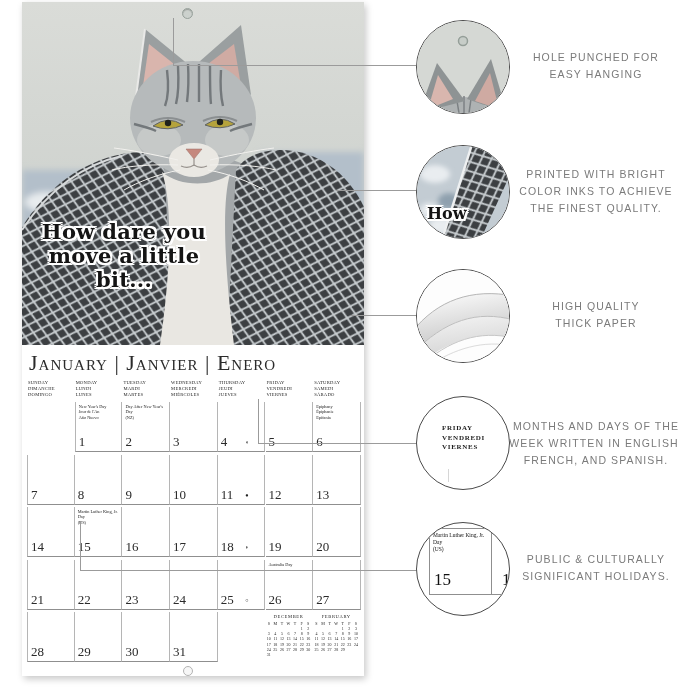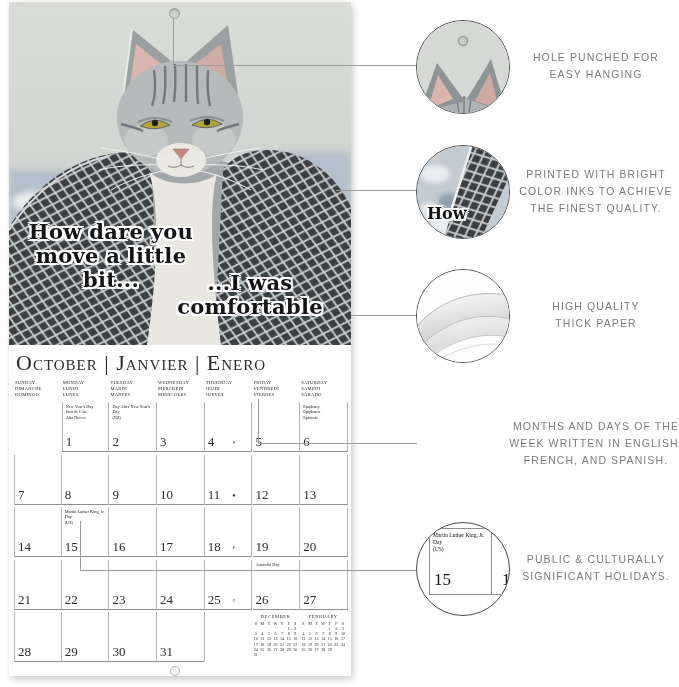--- a/index.html
+++ b/index.html
@@ -1,19 +1,19 @@
 <!DOCTYPE html>
 <html><head>
 <meta charset="utf-8">
 <style>
   html,body{margin:0;padding:0;background:#fff;}
   .stage{position:relative;width:679px;height:687px;background:#fff;overflow:hidden;
          font-family:"Liberation Sans",sans-serif;}
   
-  .page{position:absolute;left:9px;top:2px;width:342px;height:674px;background:#fff;
+  .page{position:absolute;left:22px;top:2px;width:342px;height:674px;background:#fff;
         box-shadow:2px 3px 7px rgba(0,0,0,.22);}
   .photo{position:absolute;left:0;top:0;width:342px;height:343px;overflow:hidden;
          box-shadow:inset -7px 0 9px -5px rgba(0,0,0,.28);}
   .photo svg{display:block;}
   .meme{position:absolute;text-align:center;font-family:"DejaVu Serif",serif;font-weight:700;
         color:#141414;font-size:21px;line-height:24px;letter-spacing:.3px;white-space:pre-line;
         text-shadow:-2px -2px 0 #fff,2px -2px 0 #fff,-2px 2px 0 #fff,2px 2px 0 #fff,
                     -2px 0 0 #fff,2px 0 0 #fff,0 -2px 0 #fff,0 2px 0 #fff;}
   .m1{left:2px;top:218px;width:200px;}
   .m2{left:141px;top:269px;width:200px;}
@@ -149,26 +149,24 @@
           <path d="M156,158 C130,152 108,148 92,146"></path>
           <path d="M156,163 C130,162 106,164 90,168"></path>
           <path d="M158,168 C136,172 116,180 102,188"></path>
           <path d="M188,158 C214,152 236,148 252,146"></path>
           <path d="M188,163 C214,162 238,164 254,168"></path>
           <path d="M186,168 C208,172 228,180 242,188"></path>
         </g>
       </svg>
       <div class="meme m1">How dare you
 move a little bit...</div>
-      <div class="meme m2">...I was
-comfortable</div>
       <div class="hole top-hole"></div>
     </div>
 
-    <div class="cal-title">October | Janvier | Enero</div>
+    <div class="cal-title">January | Janvier | Enero</div>
     <div id="day-headers">
         <div class="day-head" style="left: 5px;">SUNDAY
 DIMANCHE
 DOMINGO</div>
         <div class="day-head" style="left: 52.7px;">MONDAY
 LUNDI
 LUNES</div>
         <div class="day-head" style="left: 100.4px;">TUESDAY
 MARDI
 MARTES</div>
@@ -484,20 +482,26 @@
       <rect width="92" height="92" fill="#fdfdfd"></rect>
       <path d="M-5,62 C20,30 55,18 97,26 L97,50 C60,40 28,50 -5,84 Z" fill="url(#pg1)"></path>
       <path d="M-5,84 C28,50 60,40 97,50 L97,68 C62,60 32,70 -2,97 L-5,97 Z" fill="url(#pg2)"></path>
       <path d="M-5,62 C20,30 55,18 97,26" stroke="#b5b5b5" stroke-width="1" fill="none"></path>
       <path d="M-5,84 C28,50 60,40 97,50" stroke="#bdbdbd" stroke-width="1" fill="none"></path>
       <path d="M2,97 C32,70 62,60 97,68" stroke="#c6c6c6" stroke-width="1" fill="none"></path>
       <path d="M10,97 C38,78 66,70 97,76" stroke="#d2d2d2" stroke-width="0.8" fill="none"></path>
     </svg>
   </div>
 
+  <div class="circle c4">
+    <div class="langs">FRIDAY
+VENDREDI
+VIERNES</div>
+    <div class="tick"></div>
+  </div>
 
   <div class="circle c5">
     <div class="c5cell"></div>
     <div class="c5hol">Martin Luther King, Jr. Day
 (US)</div>
     <div class="c5date">15</div>
     <div class="c5line"></div>
     <div class="c5next">1</div>
   </div>
 

